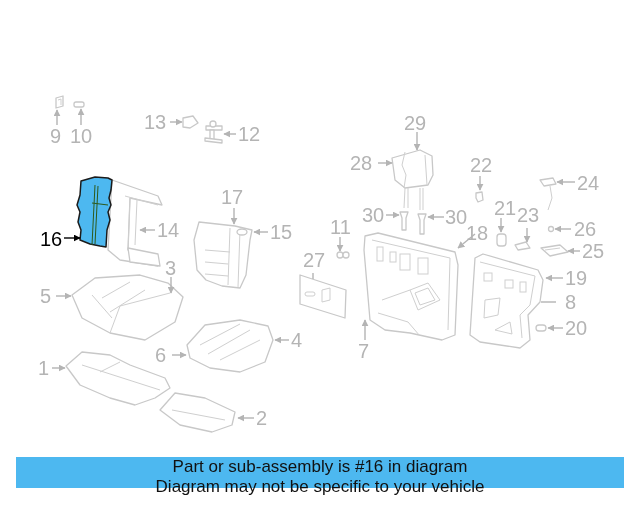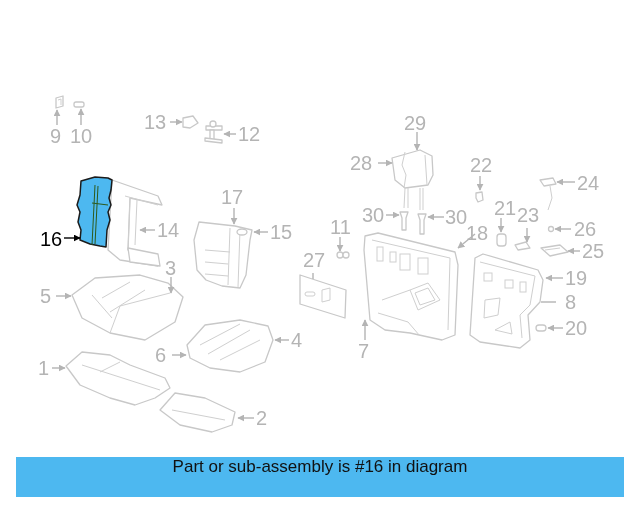--- a/index.html
+++ b/index.html
@@ -6,21 +6,21 @@
   body { width:640px; height:512px; position:relative; overflow:hidden; font-family:"Liberation Sans", sans-serif; }
   #diagram { position:absolute; left:0; top:0; width:640px; height:512px; }
   .lbl { font-family:"Liberation Sans", sans-serif; font-size:20px; fill:#b4b4b4; }
   .lbl.active { fill:#000000; }
   .part { fill:#ffffff; stroke:#c8c8c8; stroke-width:1.3; stroke-linejoin:round; }
   .detail { fill:none; stroke:#cfcfcf; stroke-width:1; }
   .arrow { stroke:#b4b4b4; stroke-width:1.4; fill:none; }
   .arrow.active { stroke:#000; }
   .hl { fill:#4db8f0; stroke:#1b1b1b; stroke-width:1.5; stroke-linejoin:round; }
   .hl-detail { fill:none; stroke:#2d5a1c; stroke-width:1; }
-  #banner { position:absolute; left:16px; top:457px; width:608px; height:40px; background:#4db8f0;
+  #banner { position:absolute; left:16px; top:457px; width:608px; height:31px; background:#4db8f0;
             display:flex; flex-direction:column; align-items:center; justify-content:flex-start; }
   #banner span { display:block; color:#111; font-size:17px; line-height:20px; font-family:"Liberation Sans", sans-serif; }
 </style>
 </head>
 <body>
 
 <svg id="diagram" viewBox="0 0 640 512" xmlns="http://www.w3.org/2000/svg">
   <defs>
     <marker id="ah" viewBox="0 0 10 10" refX="9" refY="5" markerWidth="5" markerHeight="5" orient="auto">
       <path d="M0,0 L10,5 L0,10 z" fill="#b4b4b4"></path>
@@ -232,13 +232,14 @@
   <g>
     <path class="part" d="M541,248 L560,245 L568,252 L550,256 Z"></path>
     <path class="detail" d="M545,250 L560,248"></path>
   </g>
   <line class="arrow" x1="580" y1="251" x2="568" y2="251" marker-end="url(#ah)"></line>
   <text class="lbl" x="582" y="258">25</text>
 </svg>
 
 <div id="banner">
   <span>Part or sub-assembly is #16 in diagram</span>
+  <span>Diagram may not be specific to your vehicle</span>
 </div>
 
 </body></html>

